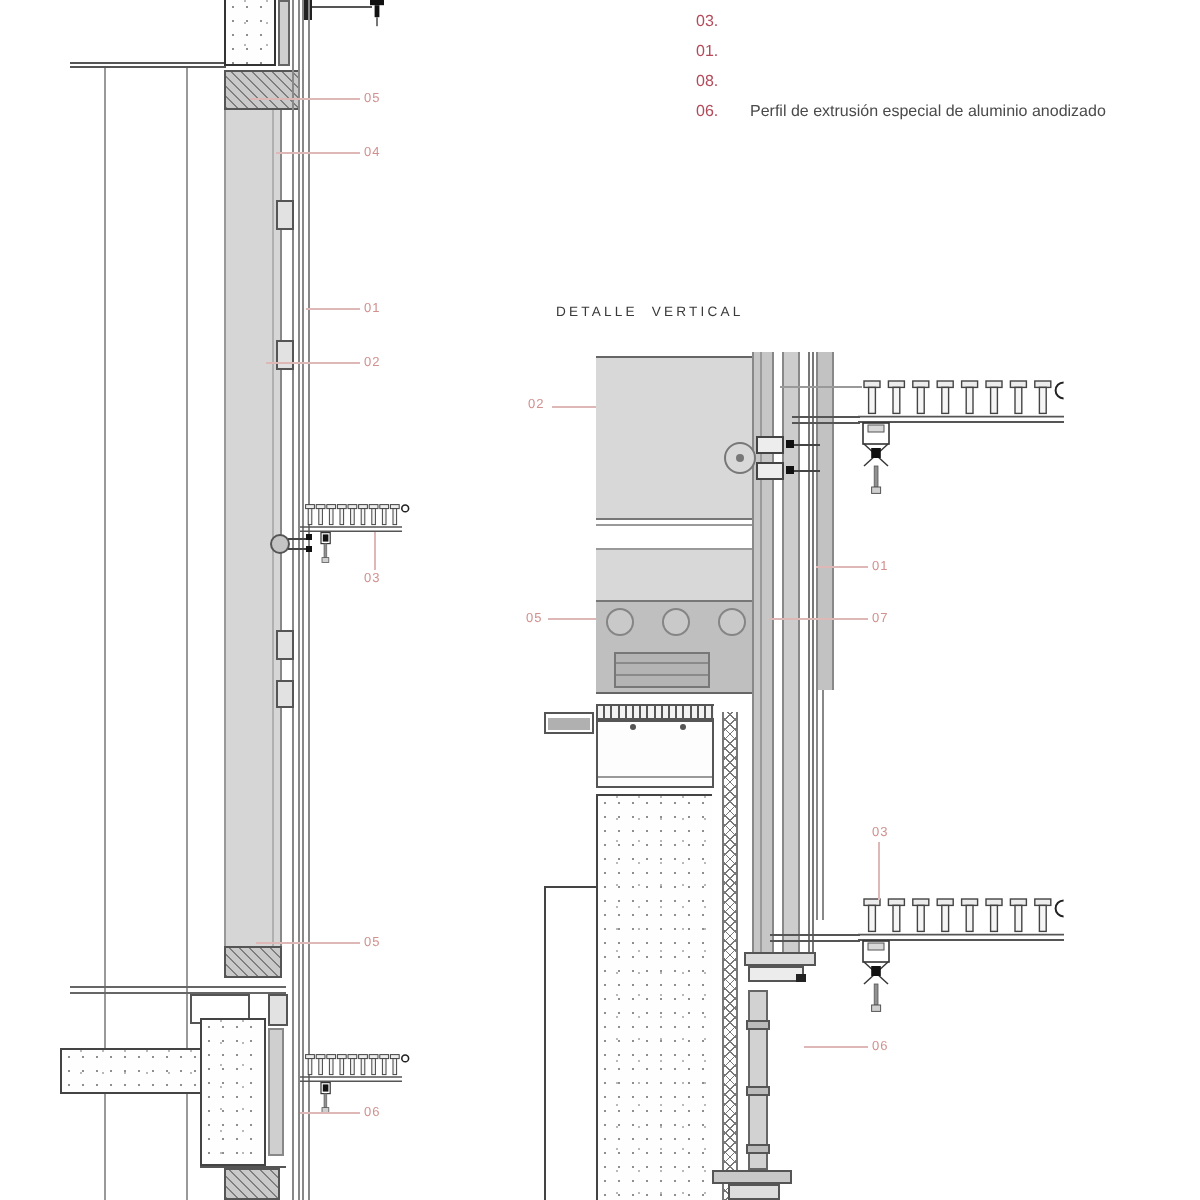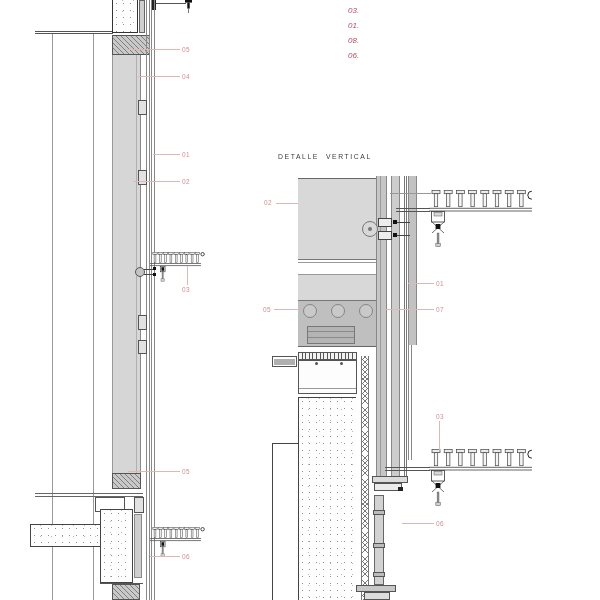--- a/index.html
+++ b/index.html
@@ -17,21 +17,21 @@
     background-size:7px 7px,11px 11px;background-position:0 0,4px 6px;}
   .hatch{background-color:#c9c9c9;
     background-image:repeating-linear-gradient(45deg,#7e7e7e 0 0.7px,transparent 0.7px 3.6px);}
   .xhatch{background-color:#fff;
     background-image:repeating-linear-gradient(45deg,#787878 0 0.6px,transparent 0.6px 3.4px),
                      repeating-linear-gradient(-45deg,#787878 0 0.6px,transparent 0.6px 3.4px);}
   .teeth{background-color:#f2f2f2;
     background-image:repeating-linear-gradient(90deg,#555 0 1px,transparent 1px 3.6px);}
   .legend{position:absolute;left:348px;top:5px;width:246px;}
   .legend-item{display:flex;margin-bottom:3.5px;}
-  .legend-num{width:27px;flex:0 0 27px;font-size:8px;line-height:11.5px;color:#b24a5a;font-style:italic;}
+  .legend-num{width:27px;flex:0 0 27px;font-size:8px;line-height:11.5px;color:#b24a5a;}
   .legend-text{width:218px;font-size:8px;line-height:11.5px;color:#4a4a4a;}
   .title{position:absolute;font-size:6.8px;letter-spacing:1.6px;color:#3a3a3a;white-space:pre;}
   .circ{position:absolute;border-radius:50%;box-sizing:border-box;}
   .box{position:absolute;box-sizing:border-box;}
 </style>
 </head>
 <body>
 
 <div id="canvas">
 
@@ -252,16 +252,17 @@
       <span class="legend-num">03.</span>
     </div>
     <div class="legend-item">
       <span class="legend-num">01.</span>
     </div>
     <div class="legend-item">
       <span class="legend-num">08.</span>
     </div>
     <div class="legend-item">
       <span class="legend-num">06.</span>
+      <span class="legend-text">Perfil de extrusión especial de aluminio anodizado</span>
     </div>
   </div>
 
 </div>
 
 </body></html>

